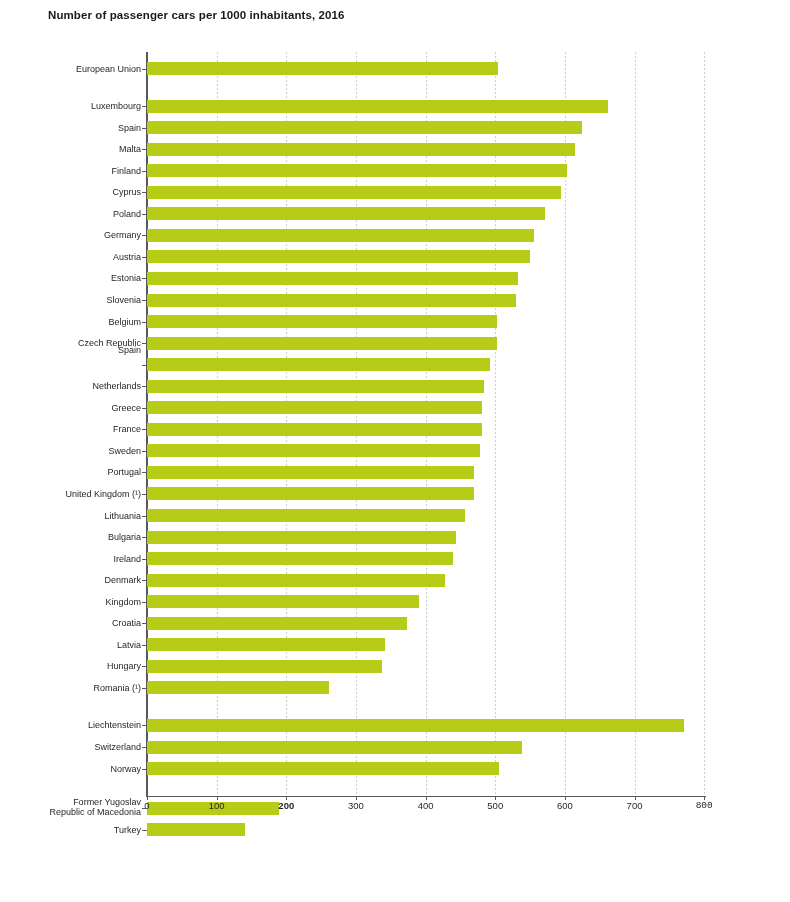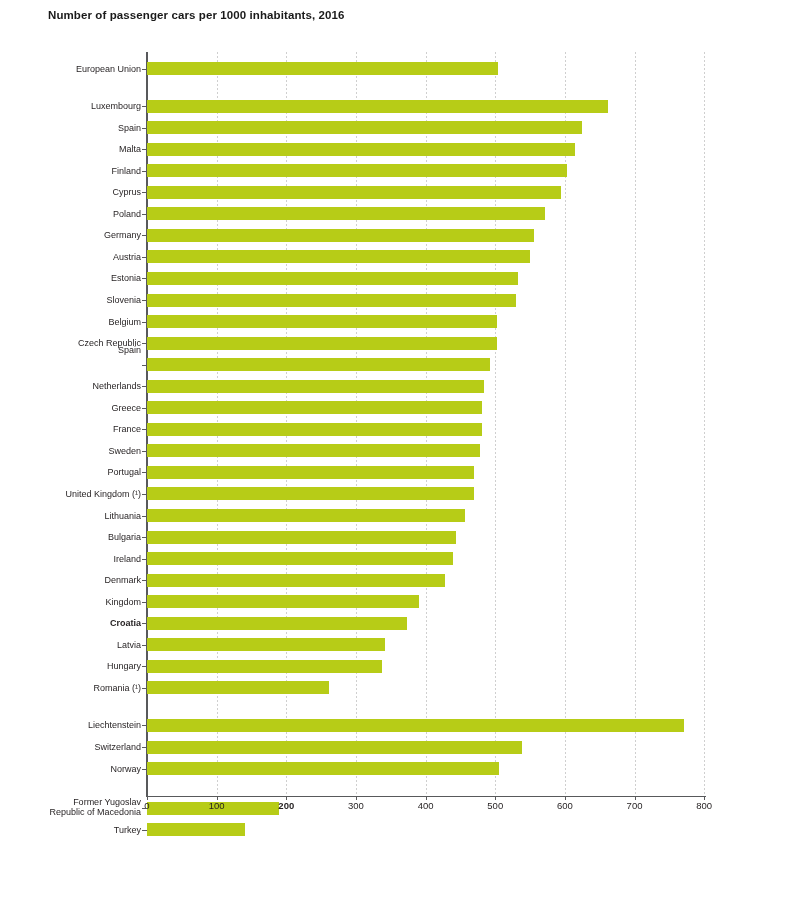--- a/index.html
+++ b/index.html
@@ -166,21 +166,21 @@
       <div class="cat-label" style="top: 350.75px;">Greece</div>
       <div class="cat-label" style="top: 372.3px;">France</div>
       <div class="cat-label" style="top: 393.85px;">Sweden</div>
       <div class="cat-label" style="top: 415.4px;">Portugal</div>
       <div class="cat-label" style="top: 436.95px;">United Kingdom (¹)</div>
       <div class="cat-label" style="top: 458.5px;">Lithuania</div>
       <div class="cat-label" style="top: 480.05px;">Bulgaria</div>
       <div class="cat-label" style="top: 501.6px;">Ireland</div>
       <div class="cat-label" style="top: 523.15px; text-align: center;">Denmark</div>
       <div class="cat-label" style="top: 544.7px;">Kingdom</div>
-      <div class="cat-label" style="top: 566.25px; font-weight: bold;">Croatia</div>
+      <div class="cat-label" style="top: 566.25px;">Croatia</div>
       <div class="cat-label" style="top: 587.8px;">Latvia</div>
       <div class="cat-label" style="top: 609.35px;">Hungary</div>
       <div class="cat-label" style="top: 630.9px;">Romania (¹)</div>
       <div class="cat-label" style="top: 668.45px;">Liechtenstein</div>
       <div class="cat-label" style="top: 690px;">Switzerland</div>
       <div class="cat-label" style="top: 711.55px;">Norway</div>
       <div class="cat-label" style="top: 744.6px;">Former Yugoslav
 Republic of Macedonia</div>
       <div class="cat-label" style="top: 772.65px;">Turkey</div>
     </div>
@@ -239,21 +239,21 @@
   <div id="x-axis-line"></div>
   <div id="x-labels">
       <div class="xlabel" style="left: 147px;">0</div>
       <div class="xlabel" style="left: 216.65px;">100</div>
       <div class="xlabel" style="left: 286.3px; font-weight: bold;">200</div>
       <div class="xlabel" style="left: 355.95px;">300</div>
       <div class="xlabel" style="left: 425.6px;">400</div>
       <div class="xlabel" style="left: 495.25px;">500</div>
       <div class="xlabel" style="left: 564.9px;">600</div>
       <div class="xlabel" style="left: 634.55px;">700</div>
-      <div class="xlabel" style="left: 704.2px;">800</div>
+      <div class="xlabel" style="left: 704.2px; font-family: Liberation Mono, monospace;">800</div>
     </div>
 
 <div class="ytick" style="top: 16.5px;"></div>
     <div class="ytick" style="top: 54.05px;"></div>
     <div class="ytick" style="top: 75.6px;"></div>
     <div class="ytick" style="top: 97.15px;"></div>
     <div class="ytick" style="top: 118.7px;"></div>
     <div class="ytick" style="top: 140.25px;"></div>
     <div class="ytick" style="top: 161.8px;"></div>
     <div class="ytick" style="top: 183.35px;"></div>

